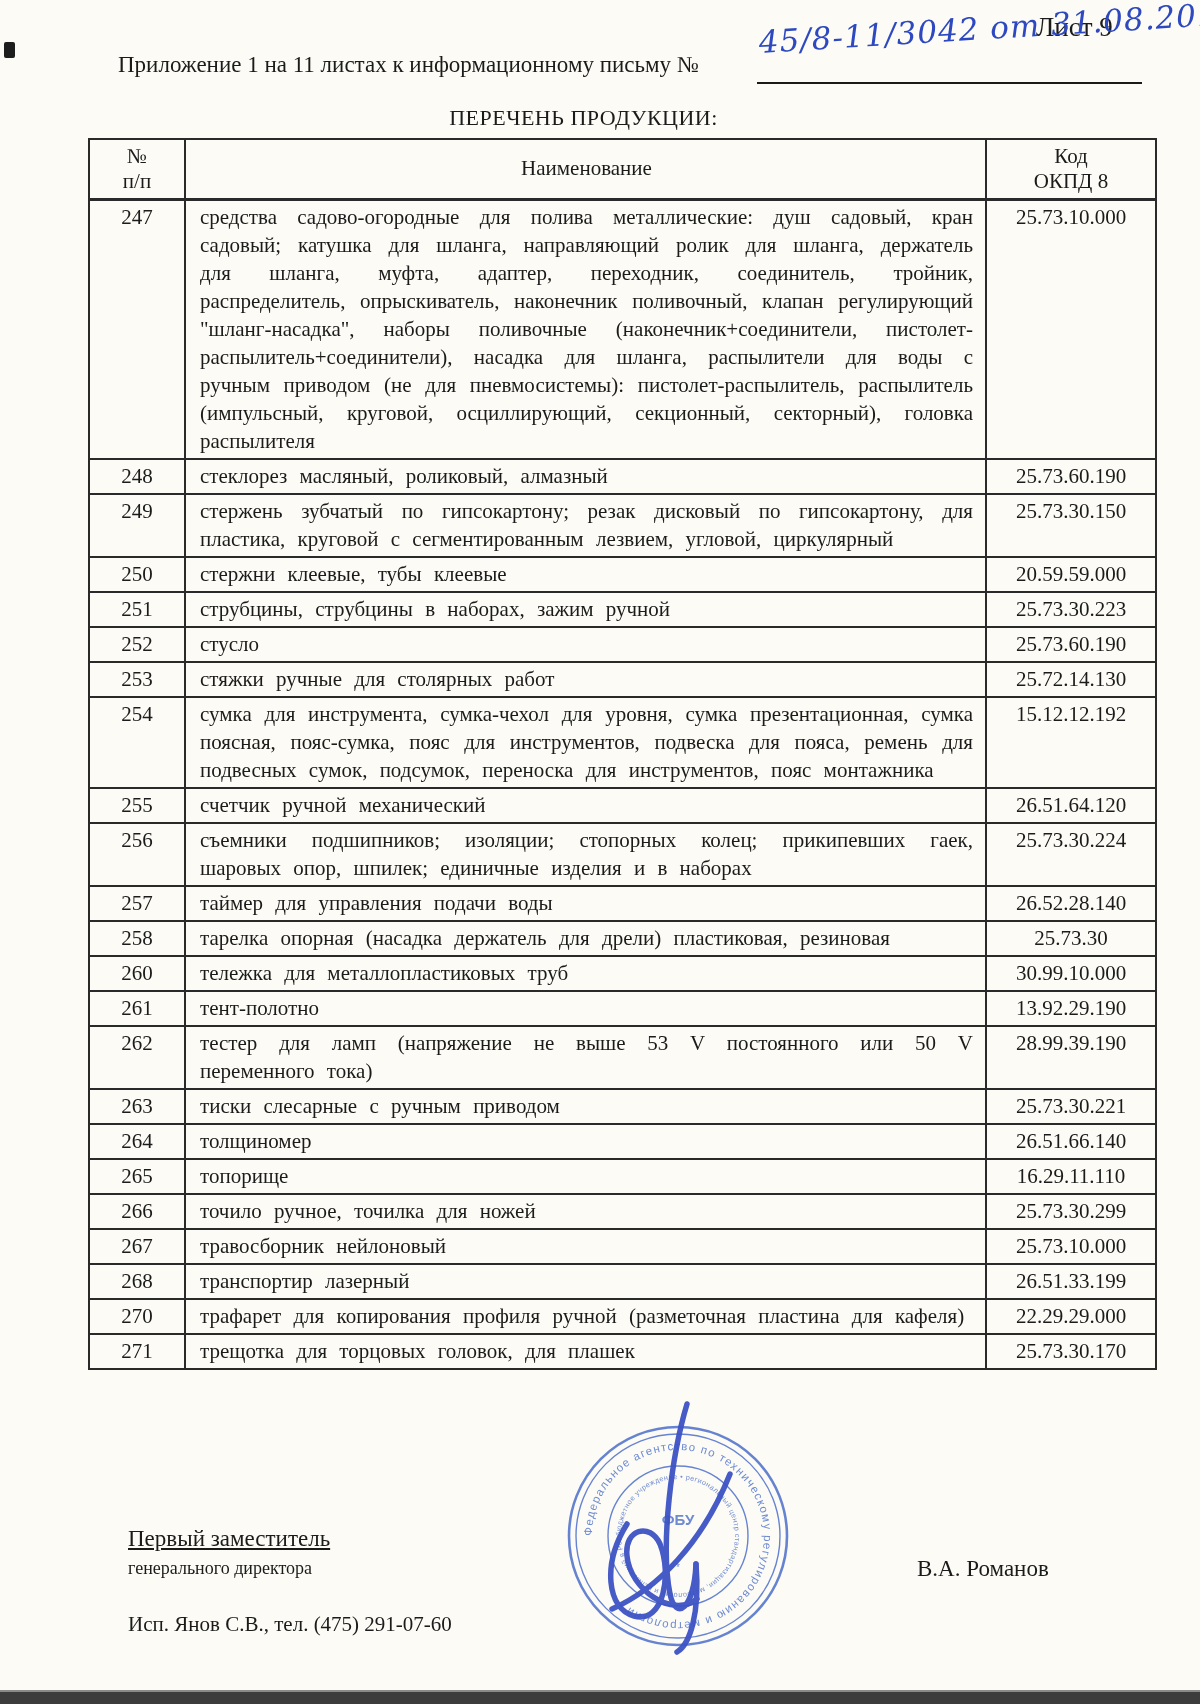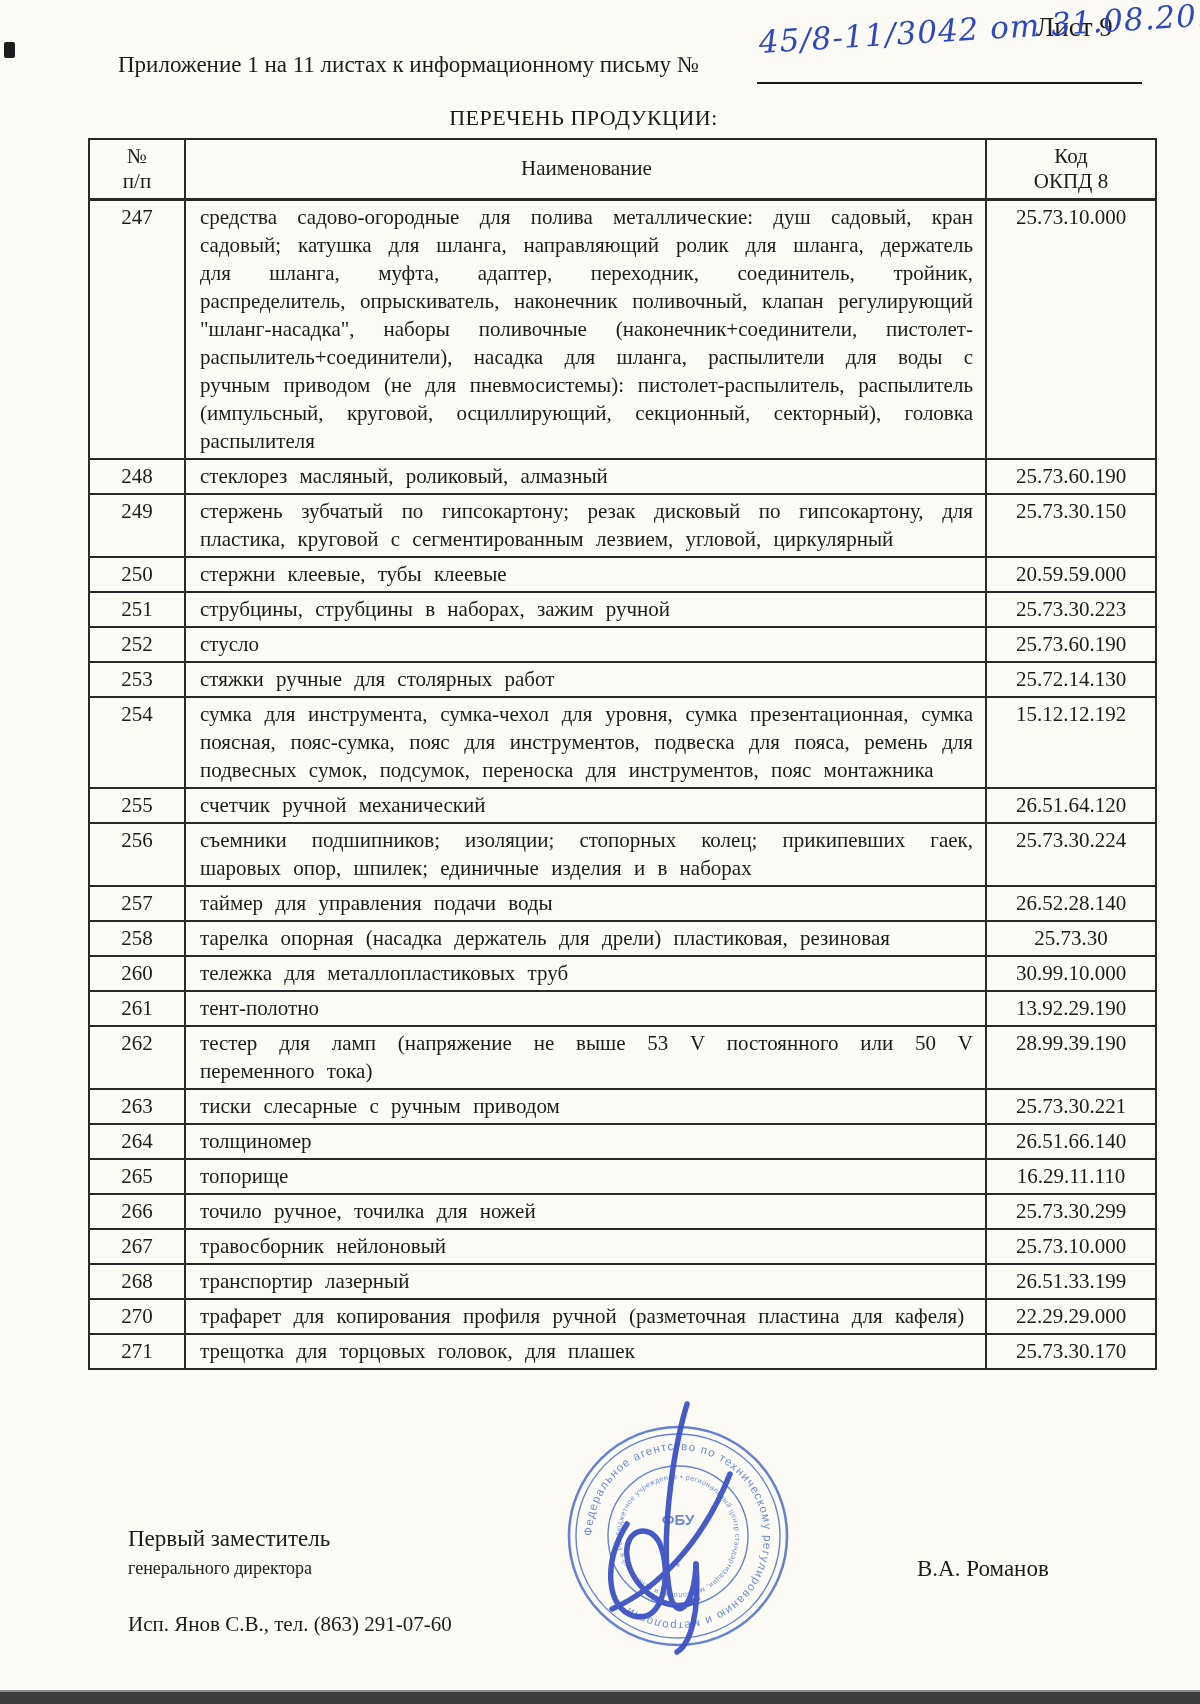--- a/index.html
+++ b/index.html
@@ -28,21 +28,21 @@
   .doc-table th, .doc-table td { border:2px solid #2a2a2a; }
   .doc-table thead th {
     font-weight:normal; text-align:center; vertical-align:middle;
     line-height:25px; padding:4px 2px; border-bottom-width:3px;
   }
   .doc-table td { vertical-align:top; line-height:28px; padding:2px 4px 3px; }
   .td-num  { width:90px;  text-align:center; }
   .td-name { width:773px; text-align:justify; text-align-last:left; word-spacing:7px; padding:2px 12px 3px 14px !important;margin-left:28px; }
   .td-code { width:164px; text-align:center; }
 
-  .signer-line1 { position:absolute; left:128px; top:1526px; font-size:23px; }
+  .signer-line1 { position:absolute; left:128px; top:1526px; font-size:23px;text-decoration:underline; }
   .signer-line2 { position:absolute; left:128px; top:1558px; font-size:18px; }
   .signer-name  { position:absolute; left:917px; top:1556px; font-size:23px; }
   .executor-line{ position:absolute; left:128px; top:1612px; font-size:21px; }
 
   .stamp-svg { position:absolute; left:563px; top:1421px; opacity:.85; }
   .signature-svg { position:absolute; left:572px; top:1392px; opacity:.95; }
   .scan-edge-bar { position:absolute; left:0; top:1690px; width:1200px; height:14px; background:#3c3c3c; border-top:2px solid #8a8a8a; }
 </style>
 </head>
 <body>
@@ -216,16 +216,16 @@
       <path d="M 115 12 C 100 62, 88 152, 98 202 C 104 230, 122 217, 124 172"></path>
       <path d="M 55 132 C 30 172, 35 217, 62 224 C 92 232, 100 182, 88 152 C 78 130, 52 137, 55 164 C 58 197, 100 227, 125 207"></path>
       <path d="M 40 217 C 85 197, 130 152, 158 82"></path>
       <path d="M 124 172 C 128 222, 118 252, 105 260"></path>
     </g>
   </svg>
 
   <div class="signer-line1">Первый заместитель</div>
   <div class="signer-line2">генерального директора</div>
   <div class="signer-name">В.А. Романов</div>
-  <div class="executor-line">Исп. Янов С.В., тел. (863) 291-07-60</div>
+  <div class="executor-line">Исп. Янов С.В., тел. (475) 291-07-60</div>
 
   <div class="scan-edge-bar"></div>
 </div>
 
 </body></html>

